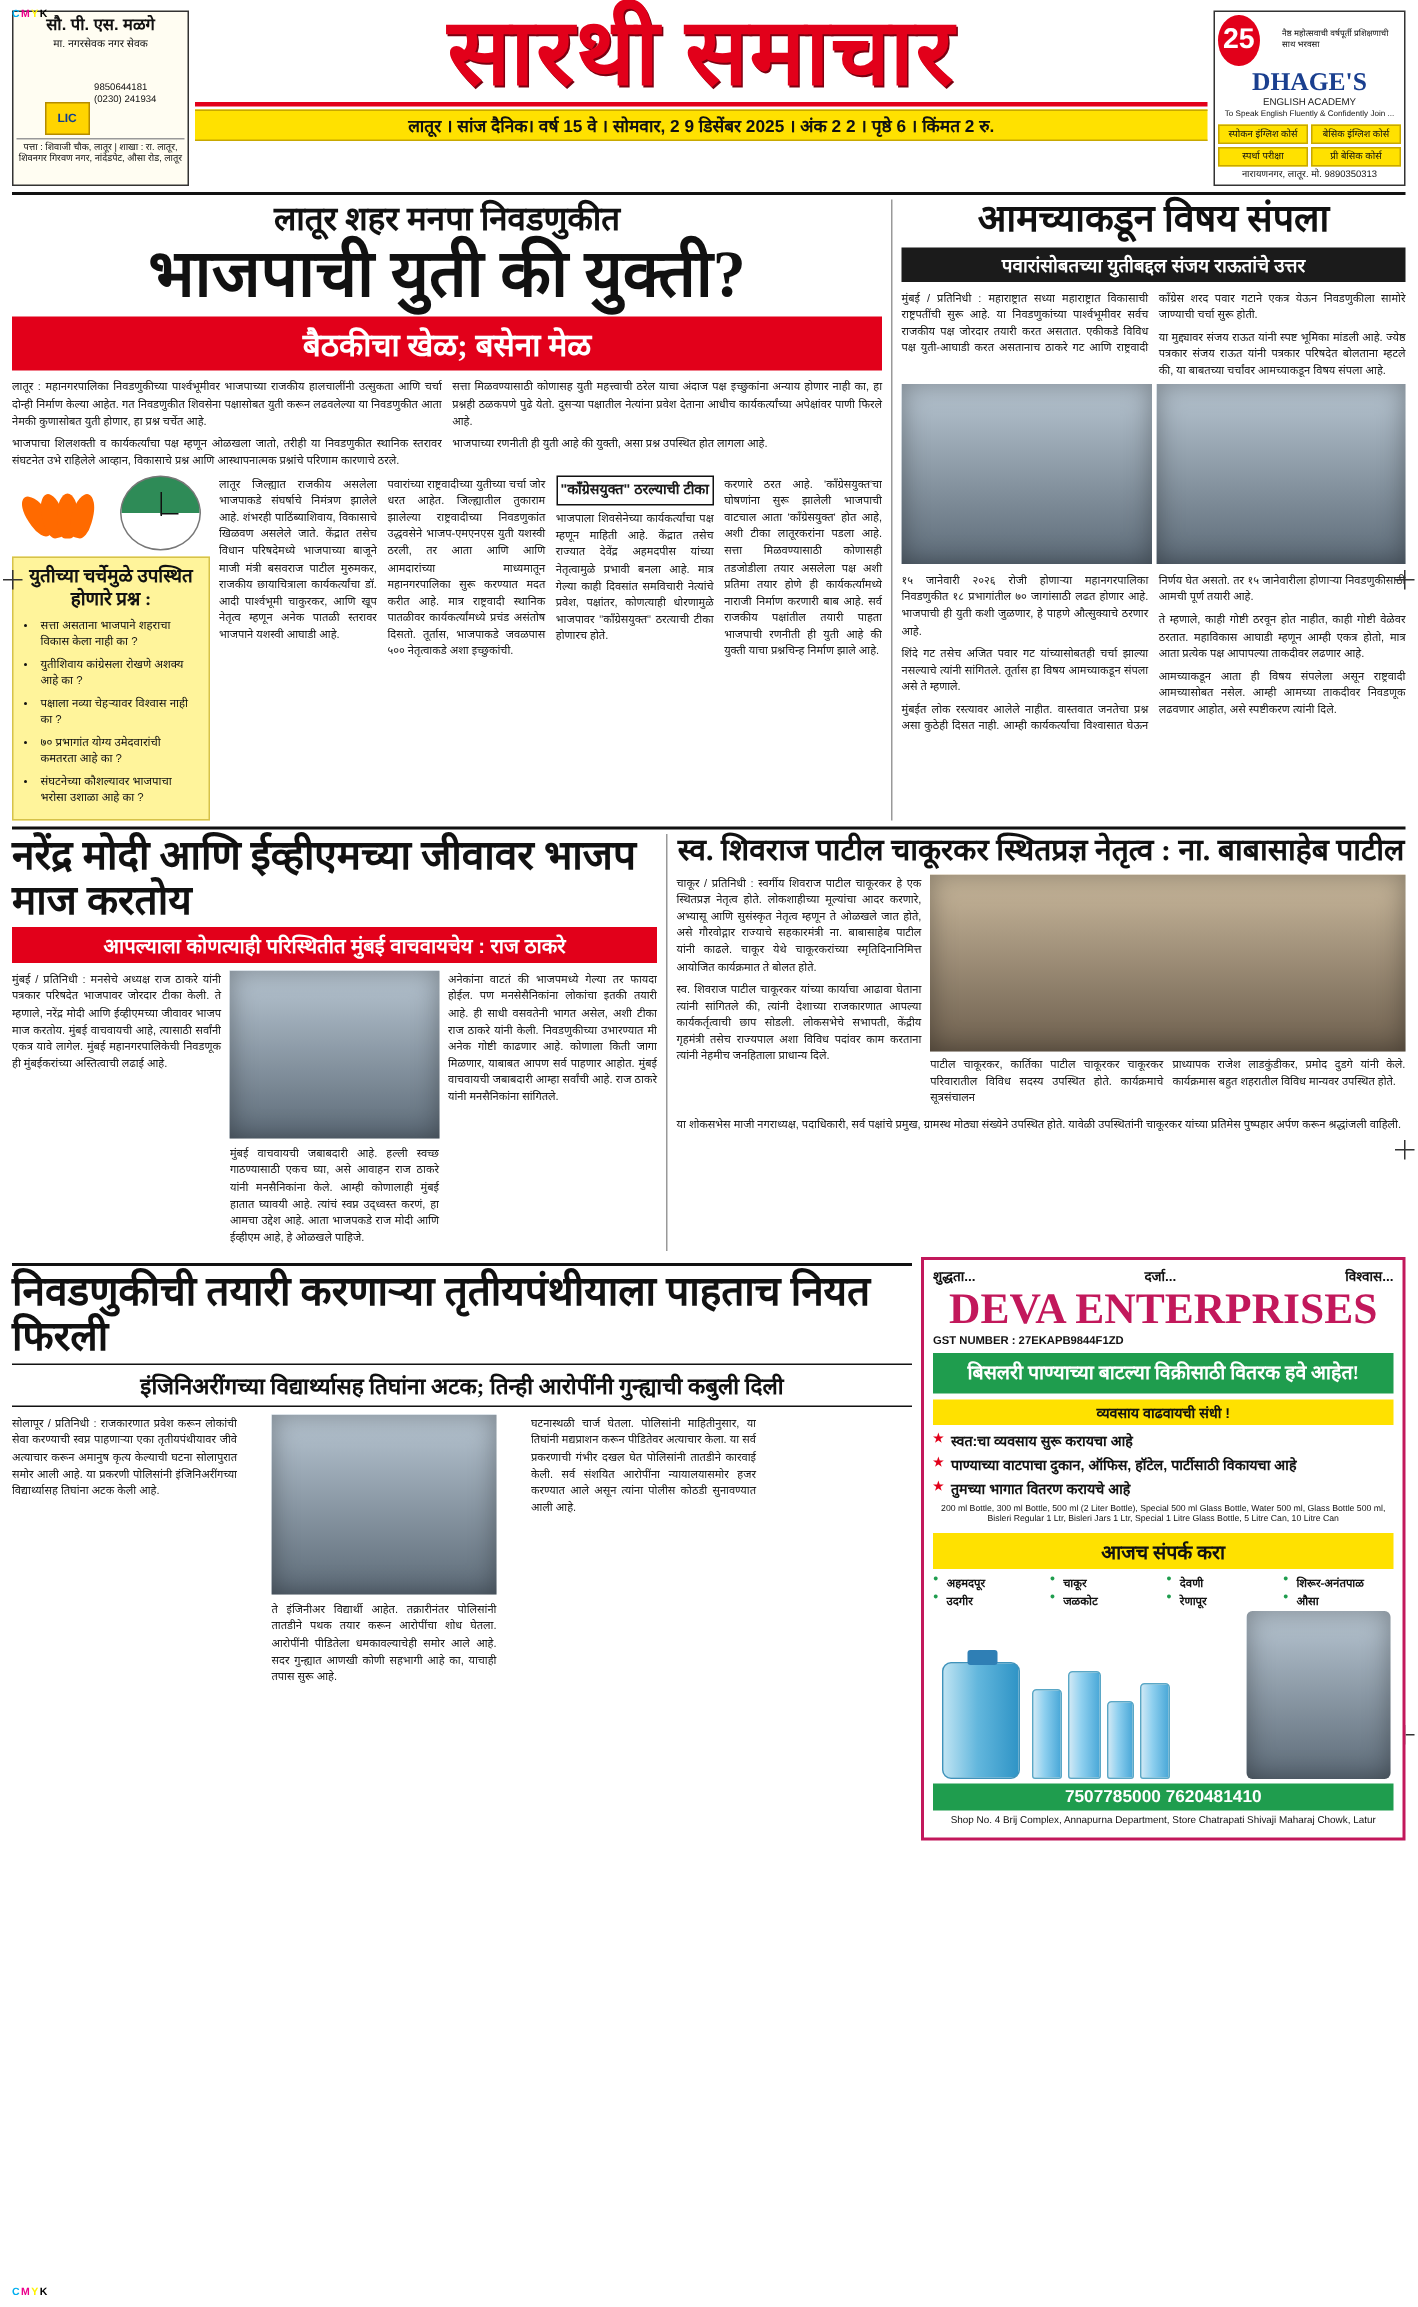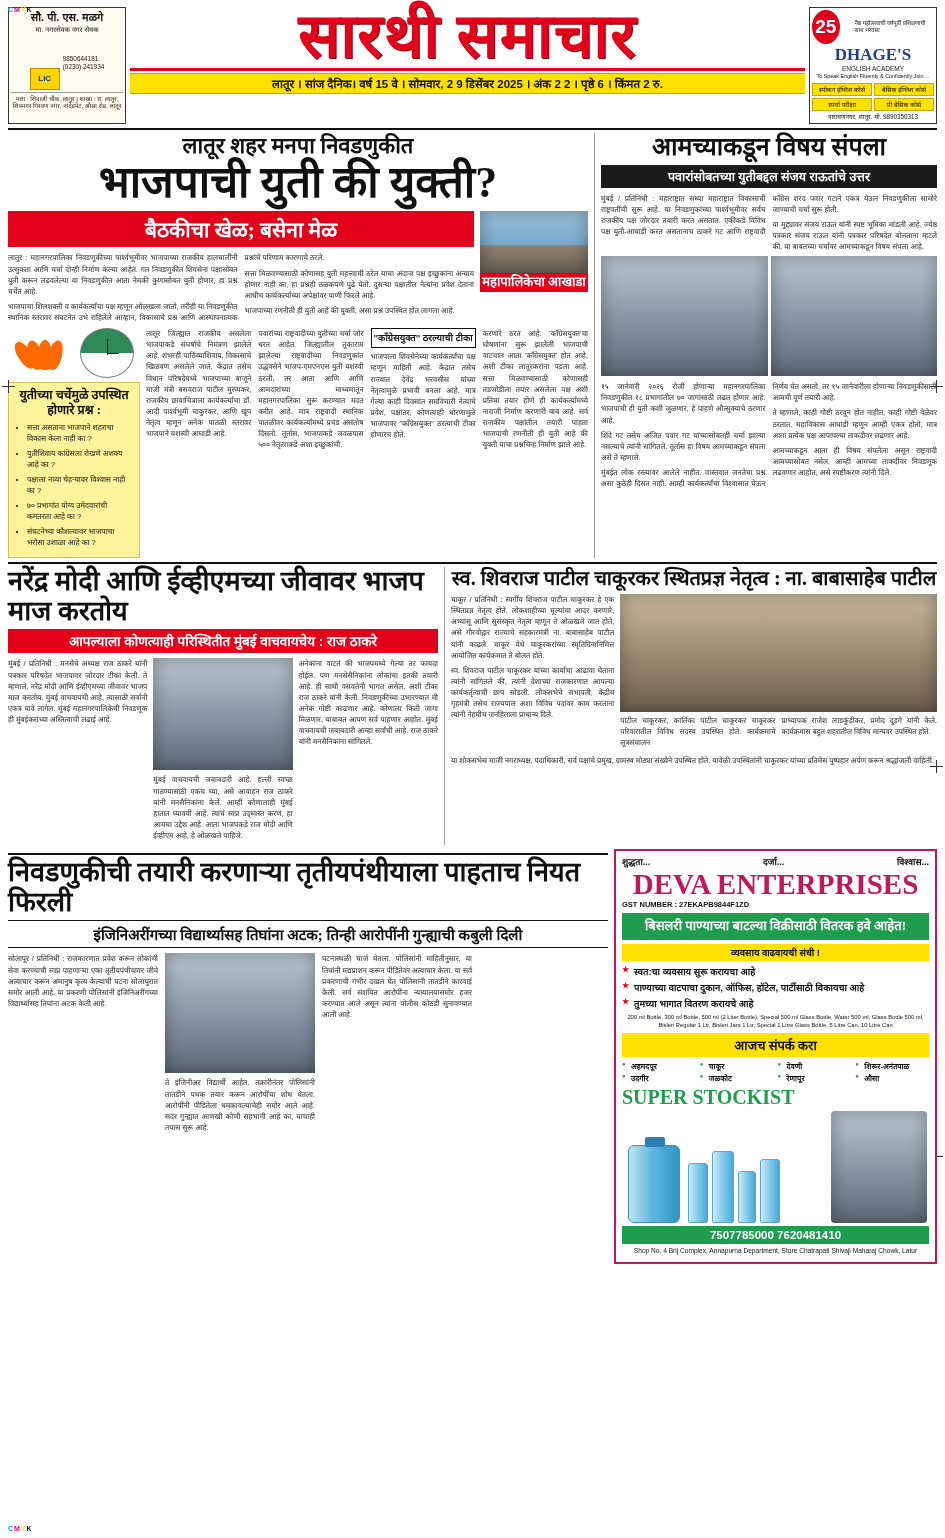--- a/index.html
+++ b/index.html
@@ -218,24 +218,20 @@
       <div style="display:flex;gap:6px;align-items:flex-start;">
         <div style="flex:1;">
           <div class="redbar">बैठकीचा खेळ; बसेना मेळ</div>
           <div class="txt cols2" style="margin-top:5px;">
             <p>लातूर : महानगरपालिका निवडणुकीच्या पार्श्वभूमीवर भाजपाच्या राजकीय हालचालींनी उत्सुकता आणि चर्चा दोन्ही निर्माण केल्या आहेत. गत निवडणुकीत शिवसेना पक्षासोबत युती करून लढवलेल्या या निवडणुकीत आता नेमकी कुणासोबत युती होणार, हा प्रश्न चर्चेत आहे.</p>
             <p>भाजपाचा शिलशक्ती व कार्यकर्त्यांचा पक्ष म्हणून ओळखला जातो, तरीही या निवडणुकीत स्थानिक स्तरावर संघटनेत उभे राहिलेले आव्हान, विकासाचे प्रश्न आणि आस्थापनात्मक प्रश्नांचे परिणाम कारणाचे ठरले.</p>
             <p>सत्ता मिळवण्यासाठी कोणासह युती महत्त्वाची ठरेल याचा अंदाज पक्ष इच्छुकांना अन्याय होणार नाही का, हा प्रश्नही ठळकपणे पुढे येतो. दुसऱ्या पक्षातील नेत्यांना प्रवेश देताना आधीच कार्यकर्त्यांच्या अपेक्षांवर पाणी फिरले आहे.</p>
             <p>भाजपाच्या रणनीती ही युती आहे की युक्ती, असा प्रश्न उपस्थित होत लागला आहे.</p>
           </div>
         </div>
-        <div style="width:108px;">
-          <div class="photo sky" style="height:62px;"></div>
-          <div class="cap-red">महापालिकेचा आखाडा</div>
-        </div>
       </div>
 
       <div style="display:flex;gap:6px;margin-top:5px;">
         <div style="width:132px;">
           <div class="flag-ico">
             <div class="lotus">
               <span style="left:4px;transform:rotate(-35deg)"></span>
               <span style="left:14px;transform:rotate(-15deg)"></span>
               <span style="left:24px;"></span>
               <span style="left:34px;transform:rotate(15deg)"></span>
@@ -256,21 +252,21 @@
 
         <div style="flex:1;display:flex;gap:7px;">
           <div class="txt" style="width:24%;">
             <p>लातूर जिल्ह्यात राजकीय असलेला भाजपाकडे संघर्षाचे निमंत्रण झालेले आहे. शंभरही पाठिंब्याशिवाय, विकासाचे खिळवण असलेले जाते. केंद्रात तसेच विधान परिषदेमध्ये भाजपाच्या बाजूने माजी मंत्री बसवराज पाटील मुरुमकर, राजकीय छायाचित्राला कार्यकर्त्यांचा डॉ. आदी पार्श्वभूमी चाकुरकर, आणि खूप नेतृत्व म्हणून अनेक पातळी स्तरावर भाजपाने यशस्वी आघाडी आहे.</p>
           </div>
           <div class="txt" style="width:24%;">
             <p>पवारांच्या राष्ट्रवादीच्या युतीच्या चर्चा जोर धरत आहेत. जिल्ह्यातील तुकाराम झालेल्या राष्ट्रवादीच्या निवडणुकांत उद्धवसेने भाजप-एमएनएस युती यशस्वी ठरली, तर आता आणि आणि आमदारांच्या माध्यमातून महानगरपालिका सुरू करण्यात मदत करीत आहे. मात्र राष्ट्रवादी स्थानिक पातळीवर कार्यकर्त्यांमध्ये प्रचंड असंतोष दिसतो. तूर्तास, भाजपाकडे जवळपास ५०० नेतृत्वाकडे अशा इच्छुकांची.</p>
           </div>
           <div class="txt" style="width:24%;">
             <div class="boxhead">"काँग्रेसयुक्त" ठरल्याची टीका</div>
-            <p>भाजपाला शिवसेनेच्या कार्यकर्त्यांचा पक्ष म्हणून माहिती आहे. केंद्रात तसेच राज्यात देवेंद्र भरवसीस यांच्या नेतृत्वामुळे प्रभावी बनला आहे. मात्र गेल्या काही दिवसांत समविचारी नेत्यांचे प्रवेश, पक्षांतर, कोणत्याही धोरणामुळे भाजपावर "काँग्रेसयुक्त" ठरत्याची टीका होणारच होते.</p>
+            <p>भाजपाला शिवसेनेच्या कार्यकर्त्यांचा पक्ष म्हणून माहिती आहे. केंद्रात तसेच राज्यात देवेंद्र अहमदपीस यांच्या नेतृत्वामुळे प्रभावी बनला आहे. मात्र गेल्या काही दिवसांत समविचारी नेत्यांचे प्रवेश, पक्षांतर, कोणत्याही धोरणामुळे भाजपावर "काँग्रेसयुक्त" ठरत्याची टीका होणारच होते.</p>
           </div>
           <div class="txt" style="width:24%;">
             <p>करणारे ठरत आहे. 'काँग्रेसयुक्त'चा घोषणांना सुरू झालेली भाजपाची वाटचाल आता 'काँग्रेसयुक्त' होत आहे, अशी टीका लातूरकरांना पडला आहे. सत्ता मिळवण्यासाठी कोणासही तडजोडीला तयार असलेला पक्ष अशी प्रतिमा तयार होणे ही कार्यकर्त्यांमध्ये नाराजी निर्माण करणारी बाब आहे. सर्व राजकीय पक्षांतील तयारी पाहता भाजपाची रणनीती ही युती आहे की युक्ती याचा प्रश्नचिन्ह निर्माण झाले आहे.</p>
           </div>
         </div>
       </div>
     </div>
 
     <div class="col-right">
       <div class="r-head">आमच्याकडून विषय संपला</div>
@@ -350,21 +346,21 @@
     </div>
   </div>
 
   <div style="display:flex;gap:6px;margin-top:4px;">
 
     <div style="width:600px;">
       <div class="hr-black"></div>
       <div class="bottom-head">निवडणुकीची तयारी करणाऱ्या तृतीयपंथीयाला पाहताच नियत फिरली</div>
       <div class="bottom-sub">इंजिनिअरींगच्या विद्यार्थ्यासह तिघांना अटक; तिन्ही आरोपींनी गुन्ह्याची कबुली दिली</div>
 
-      <div style="display:flex;gap:7px;margin-top:5px;">
+      <div style="display:flex;gap:23px;margin-top:5px;">
         <div class="txt" style="width:25%;">
           <p>सोलापूर / प्रतिनिधी : राजकारणात प्रवेश करून लोकांची सेवा करण्याची स्वप्न पाहणाऱ्या एका तृतीयपंथीयावर जीवे अत्याचार करून अमानुष कृत्य केल्याची घटना सोलापुरात समोर आली आहे. या प्रकरणी पोलिसांनी इंजिनिअरींगच्या विद्यार्थ्यासह तिघांना अटक केली आहे.</p>
         </div>
         <div style="width:25%;">
           <div class="photo portrait" style="height:120px;"></div>
           <div class="txt" style="margin-top:4px;">
             <p>ते इंजिनीअर विद्यार्थी आहेत. तक्रारीनंतर पोलिसांनी तातडीने पथक तयार करून आरोपींचा शोध घेतला. आरोपींनी पीडितेला धमकावल्याचेही समोर आले आहे. सदर गुन्ह्यात आणखी कोणी सहभागी आहे का, याचाही तपास सुरू आहे.</p>
           </div>
         </div>
         <div class="txt" style="width:25%;">
@@ -394,21 +390,20 @@
         <div class="deva-cities">
           <div>अहमदपूर</div>
           <div>चाकूर</div>
           <div>देवणी</div>
           <div>शिरूर-अनंतपाळ</div>
           <div>उदगीर</div>
           <div>जळकोट</div>
           <div>रेणापूर</div>
           <div>औसा</div>
         </div>
-        <div class="deva-stockist">SUPER STOCKIST</div>
         <div class="deva-bottles">
           <div class="jar" style="left:6px;"></div>
           <div class="bottle" style="left:66px;width:20px;height:60px;"></div>
           <div class="bottle" style="left:90px;width:22px;height:72px;"></div>
           <div class="bottle" style="left:116px;width:18px;height:52px;"></div>
           <div class="bottle" style="left:138px;width:20px;height:64px;"></div>
           <div class="photo portrait" style="position:absolute;right:2px;bottom:0;width:96px;height:112px;border-radius:4px;"></div>
         </div>
         <div class="deva-phone">7507785000   7620481410</div>
         <div class="deva-addr">Shop No. 4 Brij Complex, Annapurna Department, Store Chatrapati Shivaji Maharaj Chowk, Latur</div>

